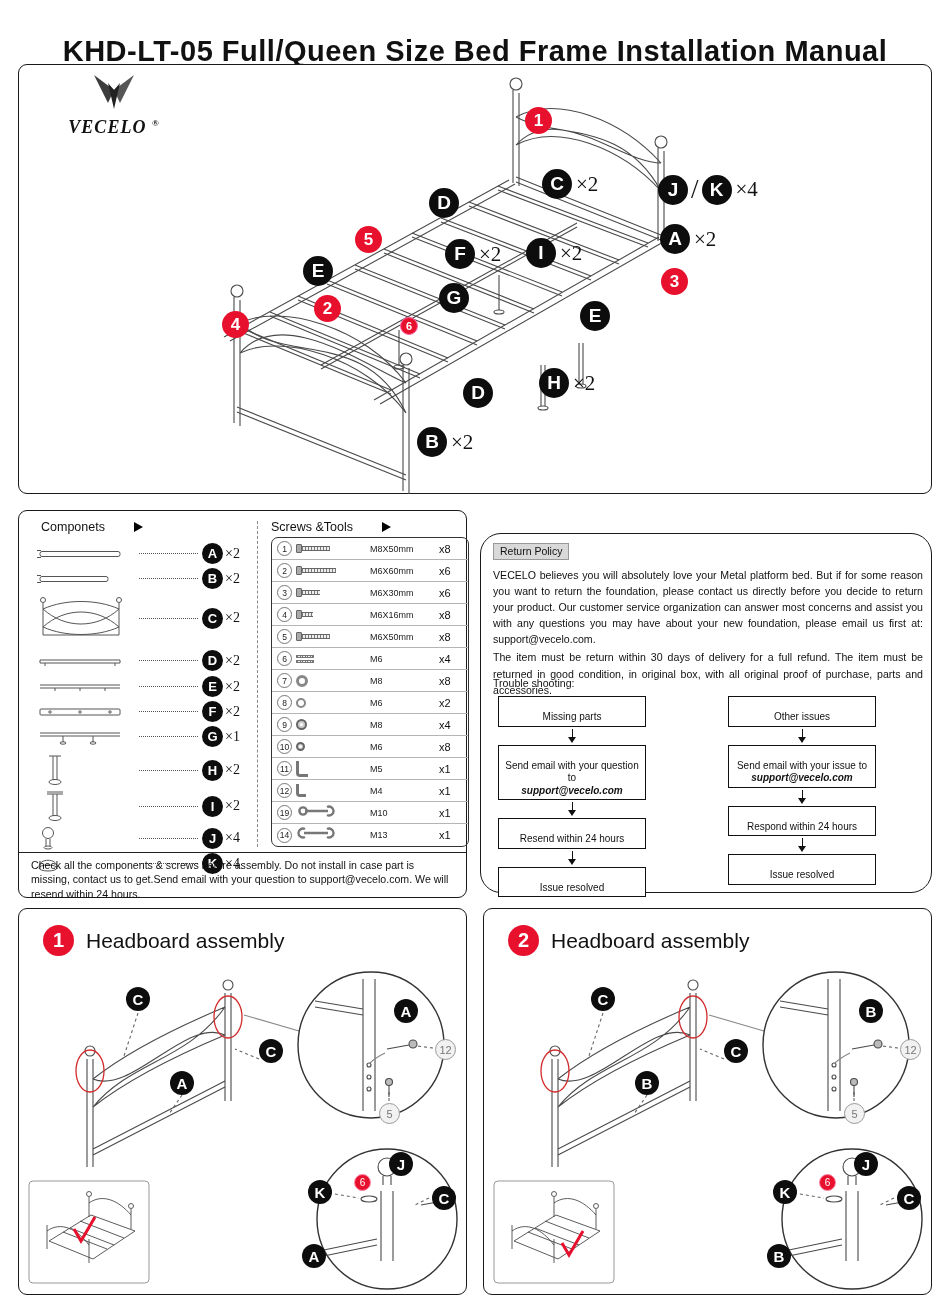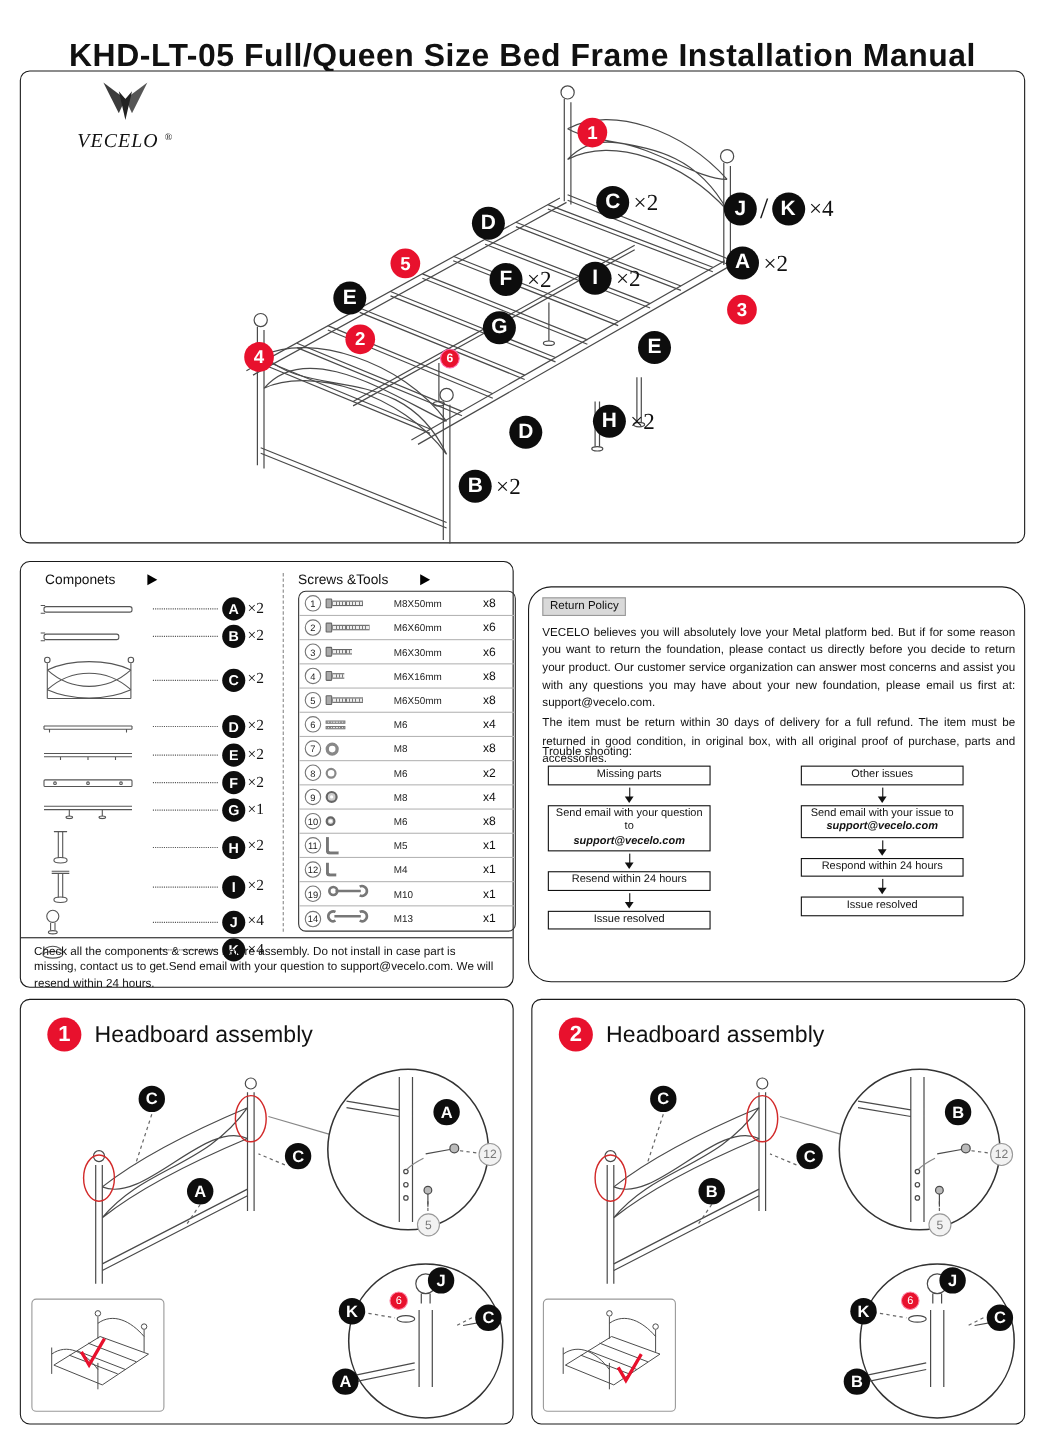--- a/index.html
+++ b/index.html
@@ -15,21 +15,21 @@
   }
   .box { position:absolute; border:1.6px solid #1a1a1a; border-radius:9px; background:#fff; }
   #box-overview { left:18px; top:64px; width:914px; height:430px; }
   #box-parts    { left:18px; top:510px; width:449px; height:388px; }
   #box-return   { left:480px; top:533px; width:452px; height:360px;border-radius:21px; }
   #box-step1    { left:18px; top:908px; width:449px; height:387px; }
   #box-step2    { left:483px; top:908px; width:449px; height:387px; }
 
   
   .brand { position:absolute; left:30px; top:8px; width:130px; text-align:center; }
-  .brand-name { font-family:"Liberation Serif", serif; font-style:italic; font-weight:normal; font-size:18px; letter-spacing:1px; }
+  .brand-name { font-family:"Liberation Serif", serif; font-style:italic; font-weight:bold; font-size:18px; letter-spacing:1px; }
   .brand-name sup { font-size:9px; font-style:normal; }
   .numsys { position:absolute; left:636px; top:14px; width:270px; }
   .numsys-badge { display:inline-block; background:#e8112d; color:#fff; font-family:"Liberation Serif", serif; font-weight:bold; font-size:15px; padding:2px 8px 3px; }
   .numsys-tagline { color:#e8112d; font-family:"Liberation Serif", serif; font-weight:bold; font-size:15px; margin-top:3px; }
   .bed-art { position:absolute; left:0; top:0; width:914px; height:430px; }
 
   .tag { position:absolute; display:flex; align-items:center; gap:2px; }
   .bdg {
     width:30px; height:30px; border-radius:50%; background:#0d0d0d; color:#fff;
     font-weight:bold; font-size:19px; display:flex; align-items:center; justify-content:center; flex:0 0 auto;
@@ -47,21 +47,21 @@
   .crow { display:flex; align-items:center; }
   .crow .cicon { flex:0 0 100px; display:flex; align-items:center; }
   .crow .lead { flex:1 1 auto; border-bottom:1.6px dotted #555; height:1px; margin:0 4px; }
   .cbdg { width:21px; height:21px; border-radius:50%; background:#0d0d0d; color:#fff; font-weight:bold; font-size:13px; display:flex; align-items:center; justify-content:center; flex:0 0 auto; }
   .cqty { font-family:"Liberation Serif", serif; font-size:14px; margin-left:2px; width:22px; }
   .screw-table { position:absolute; left:252px; top:26px; width:198px; border:1.2px solid #333; border-radius:7px; overflow:hidden; }
   .srow { display:flex; align-items:center; height:22px; border-bottom:1px solid #b5b5b5; padding:0 3px; }
   .srow:last-child { border-bottom:none; }
   .snum { width:15px; height:15px; border:1px solid #777; border-radius:50%; font-size:8.5px; display:flex; align-items:center; justify-content:center; margin:0 4px 0 2px; flex:0 0 auto; color:#222; }
   .sicon { width:62px; display:flex; align-items:center; flex:0 0 auto; }
-  .ssize { flex:1 1 auto; font-size:9px; color:#222; }
+  .ssize { flex:1 1 auto; font-size:9px; color:#222;margin-left:12px; }
   .sqty { width:26px; font-size:11px; text-align:left; flex:0 0 auto; }
   .parts-note { position:absolute; left:0; right:0; top:341px; border-top:1.4px solid #222; padding:5px 12px 0; font-size:10.6px; line-height:1.35; }
 
   
   .bolt { display:inline-flex; align-items:center; }
   .bolt .bh { width:6px; height:9px; background:#aaa; border:1px solid #666; border-radius:1px; }
   .bolt .bs { height:5px; border-top:1px solid #666; border-bottom:1px solid #666; background:repeating-linear-gradient(90deg,#777 0,#777 1px,#eee 1px,#eee 3px); }
   .len60 .bs { width:34px; } .len50 .bs { width:28px; } .len30 .bs { width:18px; } .len16 .bs { width:11px; }
   .pins { display:flex; flex-direction:column; gap:2px; }
   .pin { width:18px; height:3px; background:repeating-linear-gradient(90deg,#777 0,#777 1px,#eee 1px,#eee 2.5px); border:0.5px solid #777; }
@@ -73,21 +73,21 @@
   .allen { width:12px; height:16px; border-left:3px solid #777; border-bottom:3px solid #777; border-radius:0 0 0 4px; }
   .allen.small { width:10px; height:13px; }
 
   
   .rp-title { position:absolute; left:12px; top:9px; border:1px solid #999; background:#d9d9d9; padding:1px 6px 2px; font-size:10.5px; }
   .rp-body { position:absolute; left:12px; top:33px; width:430px; font-size:10.6px; line-height:1.52; text-align:justify; }
   .rp-body p { margin:0 0 2px; }
   .rp-trouble { position:absolute; left:12px; top:143px; font-size:10.6px; }
   .flow { position:absolute; top:162px; width:148px; display:flex; flex-direction:column; align-items:center; }
   .flow-left { left:17px; } .flow-right { left:247px; }
-  .fbox { width:100%; border:1px solid #111; text-align:center; font-size:10px; padding:1px 2px 2px; background:#fff; line-height:1.25; }
+  .fbox { width:100%; border:1px solid #111; text-align:center; font-size:10px; padding:14px 2px 2px; background:#fff; line-height:1.25; }
   .fbox .em { font-weight:bold; font-style:italic; }
   .arr { width:0; border-left:1.6px solid #111; height:9px; margin:2px auto 7px; position:relative; }
   .arr::after { content:""; position:absolute; left:-4.6px; top:8px; border:4px solid transparent; border-top:6px solid #111; }
   .rp-footer { position:absolute; left:14px; top:322px; width:420px; font-size:10.6px; }
 
   
   .step-head { position:absolute; left:24px; top:16px; display:flex; align-items:center; gap:12px; }
   .step-num { width:31px; height:31px; border-radius:50%; background:#e8112d; color:#fff; font-weight:bold; font-size:20px; display:flex; align-items:center; justify-content:center; }
   .step-title { font-size:21px; color:#111; }
   .panel-art { position:absolute; left:0; top:0; width:449px; height:387px; }

